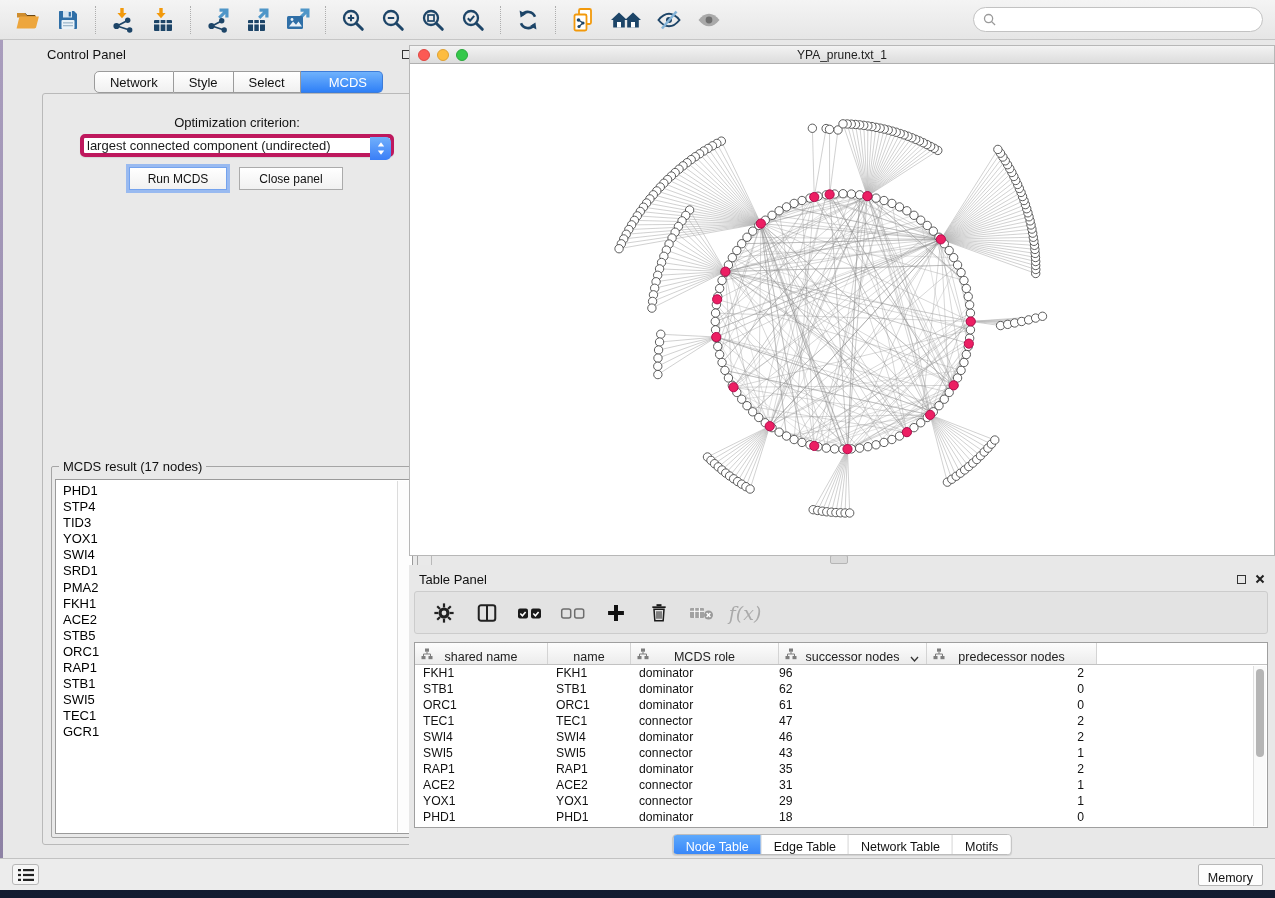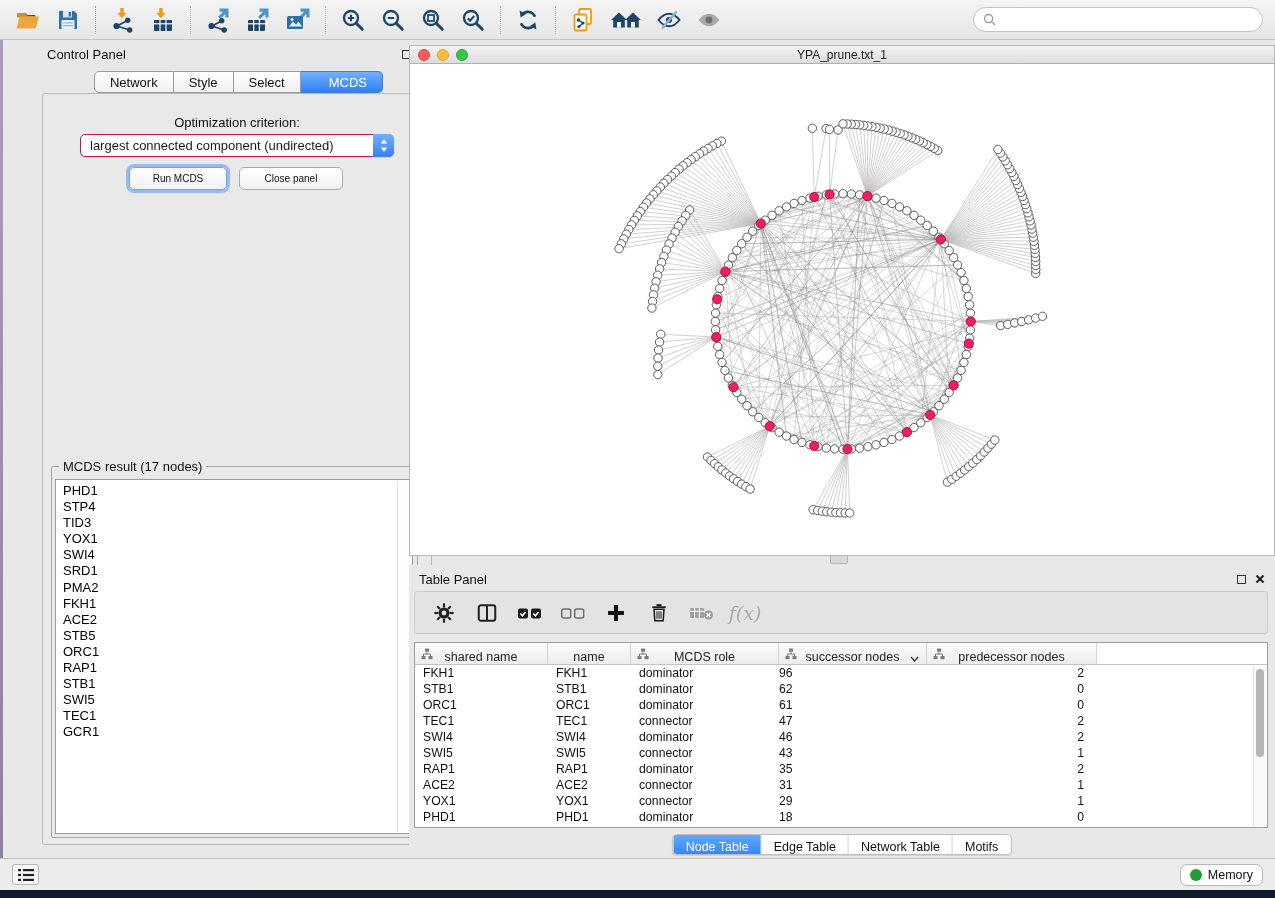--- a/index.html
+++ b/index.html
@@ -31,26 +31,26 @@
   .cp-tabs { position:absolute; top:31px; left:0; right:0; display:flex; justify-content:center; z-index:2; }
   .cp-tab { height:22px; padding:0 15px; display:flex; align-items:center; font-size:13px;
     background:linear-gradient(#ffffff,#f0f0f0); border:1px solid #9b9b9b; border-left:none; color:#111; cursor:default; }
   .cp-tabs div:nth-of-type(1) { border-left:1px solid #9b9b9b; border-radius:5px 0 0 5px; }
   .cp-tabs div:last-of-type { border-radius:0 5px 5px 0; }
   .cp-tab.active { background:linear-gradient(#6fb2fc,#2f80f7); border-color:#3d7cd8; color:#fff;padding-left:28px; }
   .cp-content { position:absolute; left:5px; right:8px; top:53px; bottom:13px;
     background:#e9e9e9; border:1px solid #b9b9b9; border-radius:3px; }
   .opt-label { position:absolute; top:21px; left:0; right:0; text-align:center; font-size:13px; color:#111; }
   .mac-select { position:absolute; left:37px; top:40px; width:314px; height:23px; background:#fff;
-    border:1px solid #be185d; border-radius:5px; display:flex; align-items:center; padding-left:9px;
+    border:4px solid #be185d; border-radius:5px; display:flex; align-items:center; padding-left:3px;
     font-size:13px; box-shadow:0 1px 1px rgba(0,0,0,.08); }
   .mac-select .stepper { position:absolute; right:-1px; top:-1px; width:21px; height:23px;
     background:linear-gradient(#71b0fb,#3a7ef7); border-radius:0 5px 5px 0; display:flex; align-items:center; justify-content:center; }
   .btn { position:absolute; height:23px; background:linear-gradient(#ffffff,#f1f1f1);
-    border:1px solid #ababab; border-radius:5px; font-size:10px; display:flex; align-items:center; justify-content:center; color:#111; }
+    border:1px solid #ababab; border-radius:0; font-size:12px; display:flex; align-items:center; justify-content:center; color:#111; }
   .btn.focus-ring { box-shadow:0 0 0 3px rgba(100,155,245,.6); border-color:#74a3ee; }
   .groupbox { position:absolute; left:8px; right:13px; top:372px; bottom:6px; border:1px solid #a5a5a5; border-radius:2px; }
   .groupbox .legend { position:absolute; top:-8px; left:7px; background:#e9e9e9; padding:0 4px; font-size:13px; color:#111; }
   .mcds-list { position:absolute; left:3px; right:4px; top:12px; bottom:3px; background:#fff; border:1px solid #9a9a9a; overflow:hidden; }
   .mcds-list ul { list-style:none; padding:3px 0 0 7px; }
   .mcds-list li { font-size:13px; line-height:16.1px; color:#000; }
   .mcds-scroll { position:absolute; top:1px; right:1px; bottom:1px; width:14px; background:#fdfdfd; border-left:1px solid #dcdcdc; }
 
   
   .v-divider-line { position:absolute; left:405px; top:40px; bottom:40px; width:1px; background:#c3c3c3; }
@@ -95,22 +95,22 @@
   .tp-tabs { position:absolute; bottom:3px; left:50%; transform:translateX(-50%); display:flex; height:21px;
     border:1px solid #bdbdbd; border-radius:4px; overflow:hidden; background:#fff; box-shadow:0 1px 1px rgba(0,0,0,.1); }
   .tp-tab { padding:12px 12px; font-size:12.5px; display:flex; align-items:center; border-right:1px solid #cacaca; background:#fff; color:#111; }
   .tp-tabs div:last-of-type { border-right:none; }
   .tp-tab.active { background:linear-gradient(#5ea9fc,#2e7ef8); color:#fff; }
 
   
   .status-bar { position:absolute; left:0; right:0; bottom:0; height:32px; background:#ececec;
     border-top:1px solid #c2c2c2; display:flex; align-items:center; justify-content:space-between; padding:0 12px; }
   .list-btn { width:27px; height:21px; background:#f6f6f6; border:1px solid #b7b7b7; border-radius:3px; display:flex; align-items:center; justify-content:center; }
-  .memory-btn { height:22px; background:#fdfdfd; border:1px solid #b7b7b7; border-radius:7px;
-    display:flex; align-items:center; gap:6px; padding:0 9px; font-size:12.5px; color:#111; }
+  .memory-btn { height:22px; background:#fdfdfd; border:1px solid #b7b7b7; border-radius:2px;
+    display:flex; align-items:center; gap:6px; padding:0 9px; font-size:12.5px; color:#111;flex-direction:column; }
   .mem-dot { width:12px; height:12px; border-radius:50%; }
 </style>
 </head>
 <body>
 
 <div class="app">
 
   <div class="toolbar">
     <div class="tbtn">
       <svg width="26" height="24" viewBox="0 0 26 24">

